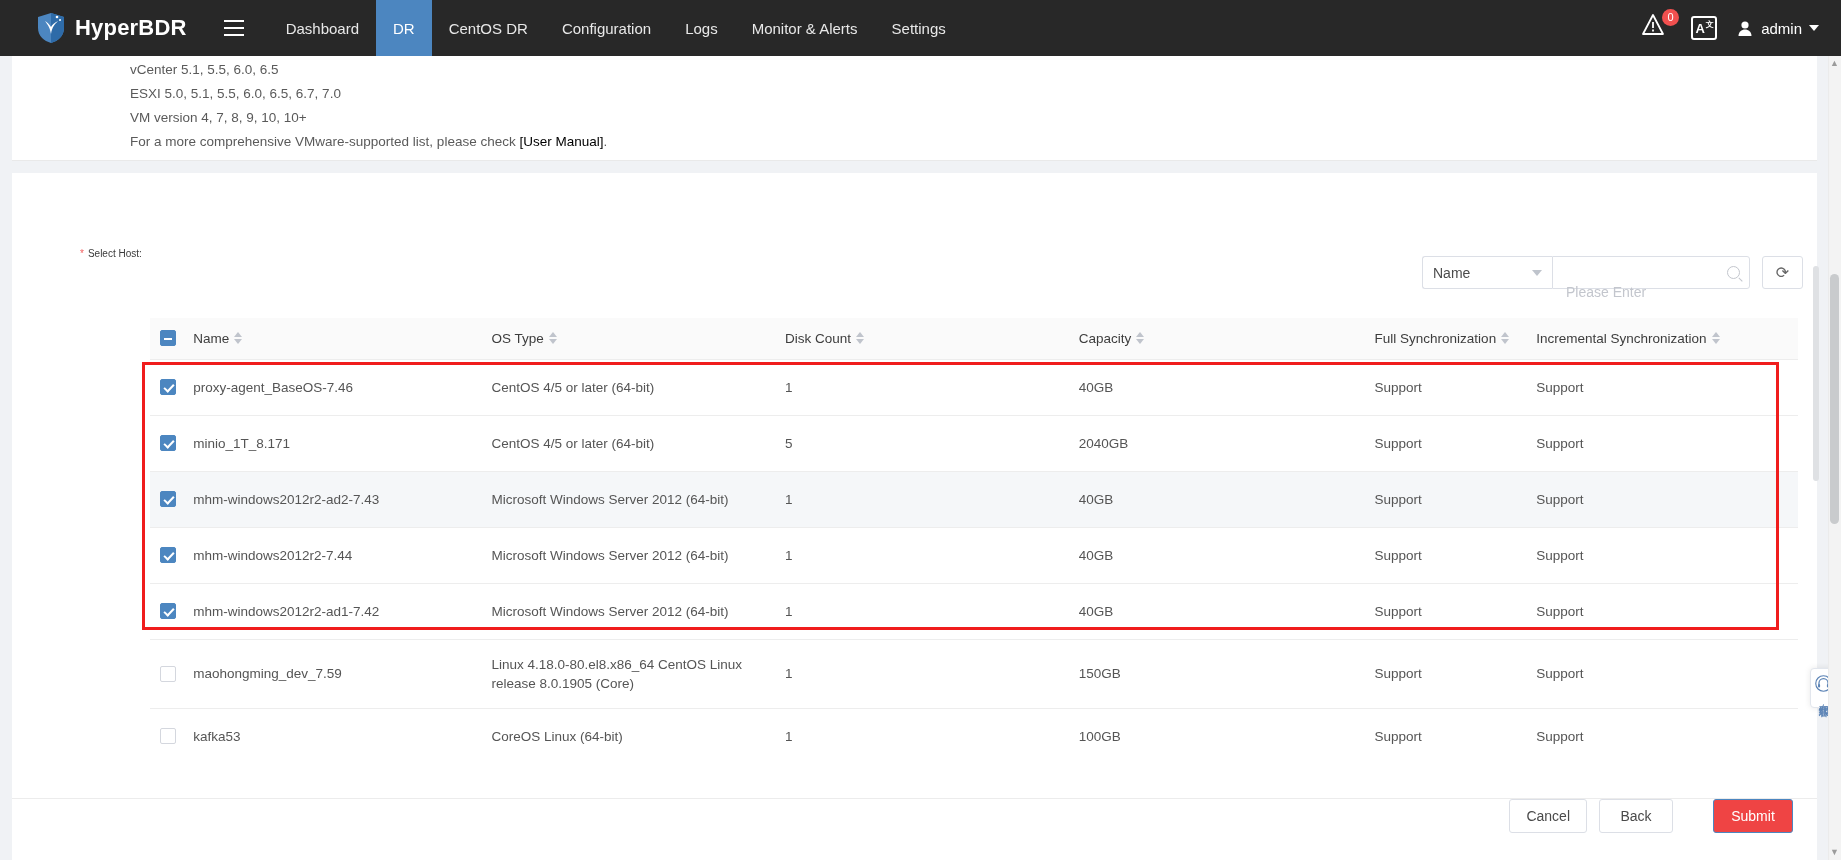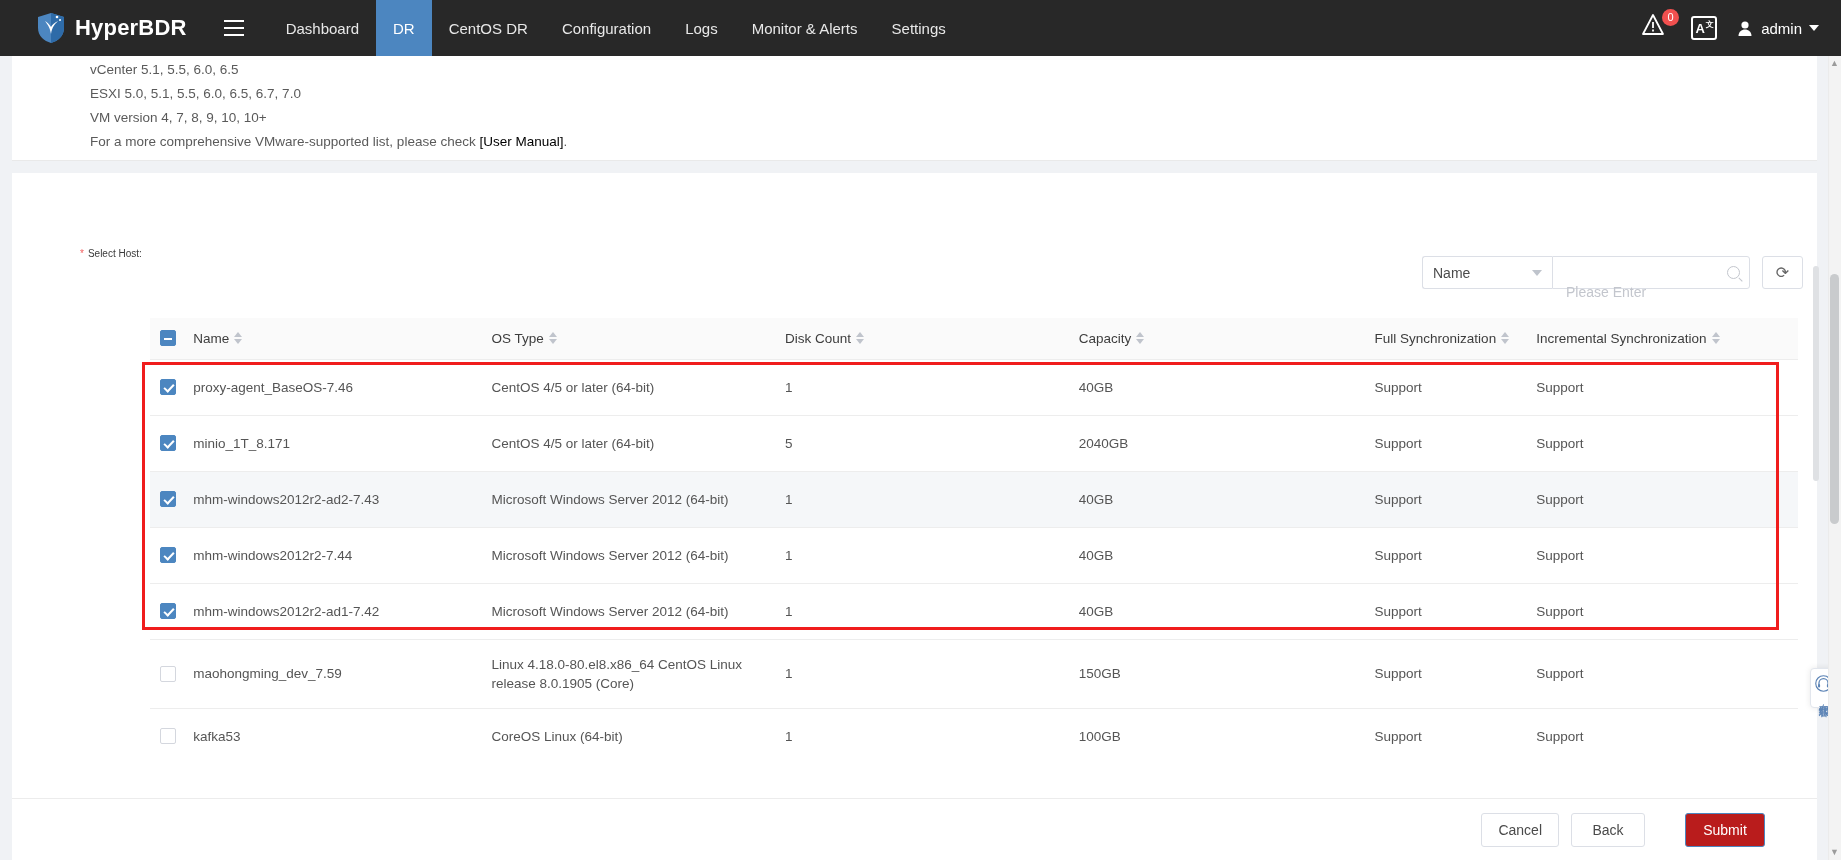--- a/index.html
+++ b/index.html
@@ -83,21 +83,21 @@
     background: #f0f2f5;
   }
 
   
   .info-card {
     position: absolute; top: 0; left: 12px;
     width: 1805px; height: 105px;
     background: #ffffff;
     border-bottom: 1px solid #e9e9e9;
   }
-  .info-inner { padding-left: 78px; padding-top: 2px; }
+  .info-inner { padding-left: 118px; padding-top: 2px; }
   .info-line {
     font-size: 13.5px; color: #5a5a5a; line-height: 24px;
   }
   .info-link { color: #000000; cursor: pointer; }
 
   
   .form-card {
     position: absolute; top: 117px; left: 12px;
     width: 1805px; height: 687px;
     background: #ffffff;
@@ -241,34 +241,34 @@
   }
   
   .annot-arrow { position: absolute; left: 1690px; top: 758px; z-index: 25; pointer-events: none; }
 
   
   .footer-bar {
     position: absolute; bottom: 0; left: 12px;
     width: 1805px; height: 62px;
     background: #ffffff;
     border-top: 1px solid #ececec;
-    display: flex; align-items: center; justify-content: flex-end;
-    padding-right: 52px;
+    display: flex; justify-content: flex-end;
+    padding-right: 24px;
     z-index: 30;
   }
   .btn {
     height: 34px; min-width: 74px;
     border: 1px solid #dcdfe6; border-radius: 3px;
     background: #ffffff; color: #4a4a4a;
     font-size: 14px; font-family: "Liberation Sans", sans-serif;
     cursor: pointer; margin-left: 12px;
     padding: 0 16px;
   }
   .btn.primary {
-    background: #b91c1c; border-color: #4c86c0; color: #ffffff;
+    background: #ef4444; border-color: #4c86c0; color: #ffffff;
     min-width: 80px;
     margin-left: 40px;
   }
 
   
   .service-widget {
     position: absolute; right: 4px; top: 668px;
     width: 27px;
     background: #ffffff;
     border: 1px solid #e2e6ed;

